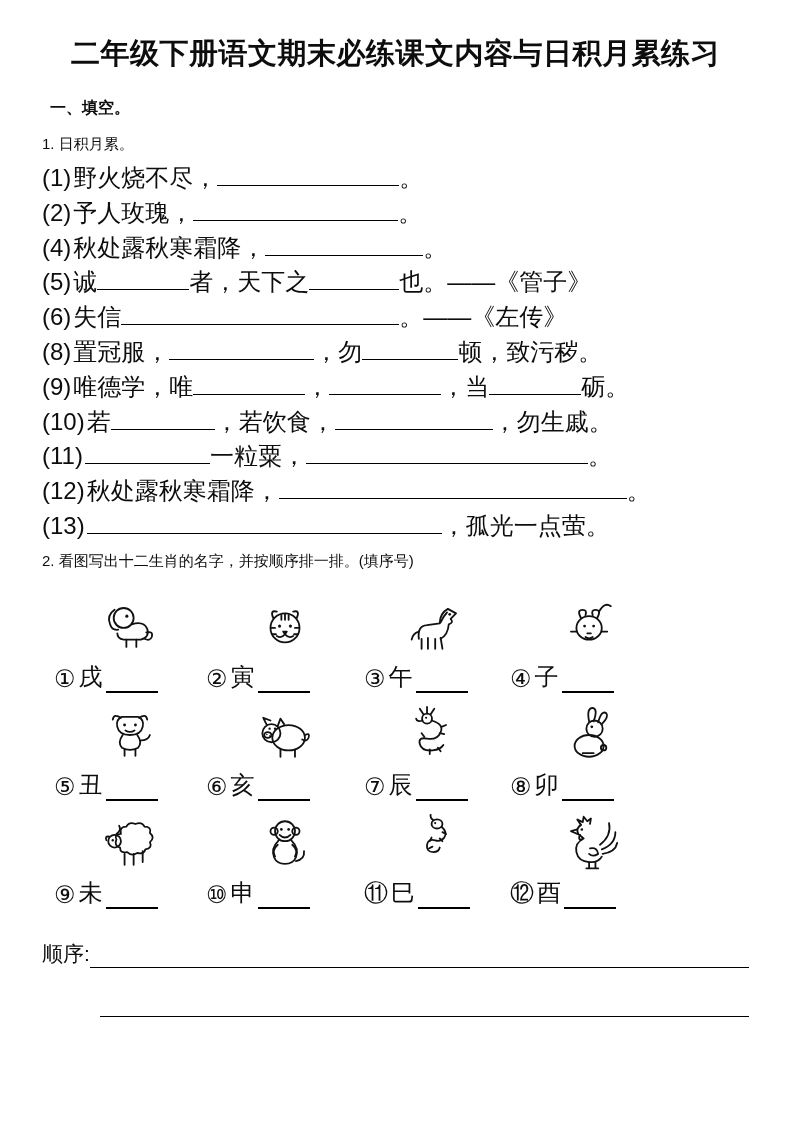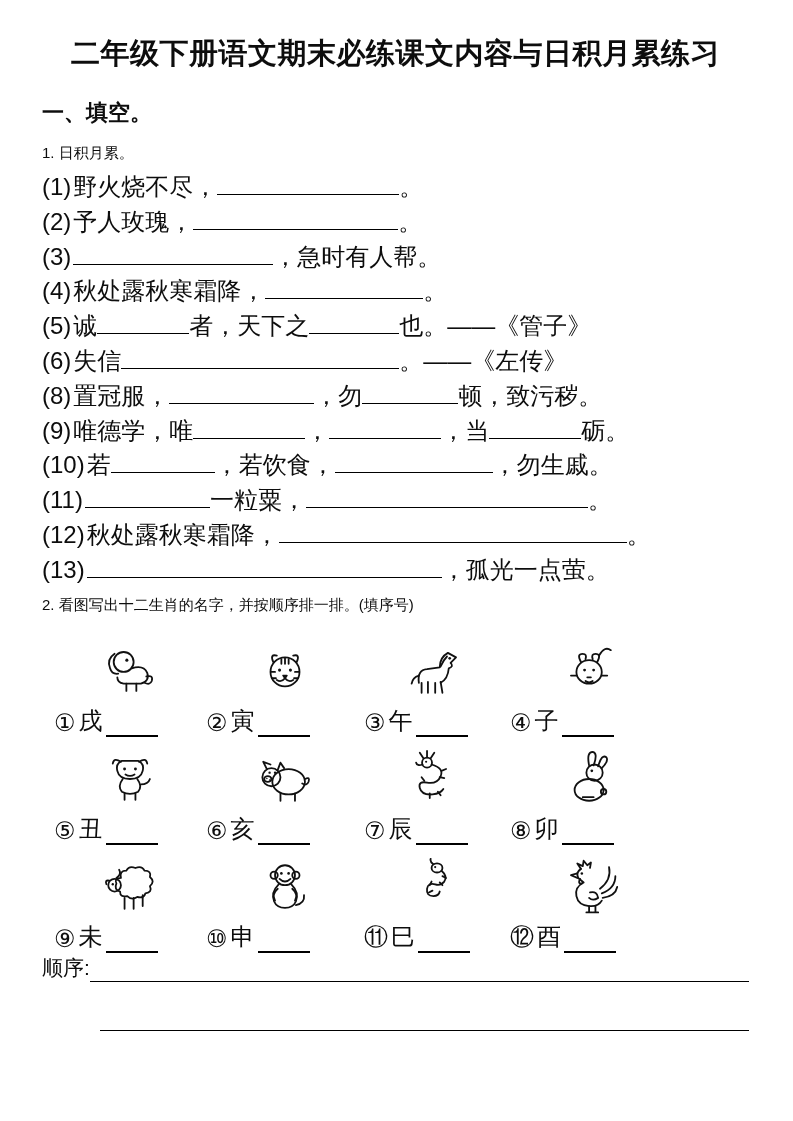--- a/index.html
+++ b/index.html
@@ -6,60 +6,59 @@
   .page{
     width:793px;min-height:1121px;box-sizing:border-box;
     padding:34px 44px 20px 42px;
     font-family:"Liberation Sans","DejaVu Sans",sans-serif;
     color:#0d0d0d;background:#ffffff;
   }
   .title{
     font-size:29px;font-weight:700;text-align:center;
     margin:0 0 24px 0;letter-spacing:.5px;white-space:nowrap;
   }
-  .section-heading{font-size:22px;font-weight:700;margin:0 0 8px 0;}
+  .section-heading{font-size:16px;font-weight:700;margin:0 0 8px 8px;}
   .q-label{font-size:15px;line-height:34px;}
   .fill-line{font-size:24px;line-height:34.8px;white-space:nowrap;}
   .fill-line .num{margin-right:2px;}
   .blank{
     display:inline-block;height:1em;
     border-bottom:1.6px solid #000;vertical-align:baseline;
   }
   #zodiac-grid{
     display:grid;grid-template-columns:152px 158px 146px 160px;
     padding-left:12px;margin-top:14px;row-gap:6px;
   }
   .zcell{height:102px;display:flex;flex-direction:column;}
   .zimg{height:64px;display:flex;align-items:flex-end;justify-content:center;}
   .zimg svg{width:58px;height:58px;}
   .zlabel{font-size:24px;display:flex;align-items:flex-end;margin-top:5px;}
   .zlabel .znum{margin-right:3px;}
   .zblank{
     display:inline-block;width:52px;height:1em;
     border-bottom:2px solid #000;margin-left:3px;
   }
-  .order-line{display:flex;align-items:flex-end;font-size:21px;}
+  .order-line{display:flex;align-items:flex-end;font-size:21px;margin-top:30px;}
   .order-line .order-label{white-space:nowrap;}
   .order-blank{flex:1;height:1.15em;border-bottom:1.7px solid #000;}
   .order-line.second{margin-top:24px;padding-left:58px;}
 </style>
 </head>
 <body>
 
 <div class="page">
   <h1 class="title">二年级下册语文期末必练课文内容与日积月累练习</h1>
 
   <h2 class="section-heading">一、填空。</h2>
 
   <div class="q-label">1. 日积月累。</div>
 
   <div id="q1-items">
       <div class="fill-line"><span class="num">(1)</span><span>野火烧不尽，</span><span class="blank" style="width: 182px;"></span><span>。</span></div>
       <div class="fill-line"><span class="num">(2)</span><span>予人玫瑰，</span><span class="blank" style="width: 205px;"></span><span>。</span></div>
-      <div class="fill-line"><span class="num">(3)</span><span class="blank" style="width: 200px;"></span><span>，急时有人帮。</span></div>
       <div class="fill-line"><span class="num">(4)</span><span>秋处露秋寒霜降，</span><span class="blank" style="width: 158px;"></span><span>。</span></div>
       <div class="fill-line"><span class="num">(5)</span><span>诚</span><span class="blank" style="width: 92px;"></span><span>者，天下之</span><span class="blank" style="width: 90px;"></span><span>也。——《管子》</span></div>
       <div class="fill-line"><span class="num">(6)</span><span>失信</span><span class="blank" style="width: 278px;"></span><span>。——《左传》</span></div>
       <div class="fill-line"><span class="num">(8)</span><span>置冠服，</span><span class="blank" style="width: 145px;"></span><span>，勿</span><span class="blank" style="width: 96px;"></span><span>顿，致污秽。</span></div>
       <div class="fill-line"><span class="num">(9)</span><span>唯德学，唯</span><span class="blank" style="width: 112px;"></span><span>，</span><span class="blank" style="width: 112px;"></span><span>，当</span><span class="blank" style="width: 92px;"></span><span>砺。</span></div>
       <div class="fill-line"><span class="num">(10)</span><span>若</span><span class="blank" style="width: 104px;"></span><span>，若饮食，</span><span class="blank" style="width: 158px;"></span><span>，勿生戚。</span></div>
       <div class="fill-line"><span class="num">(11)</span><span class="blank" style="width: 125px;"></span><span>一粒粟，</span><span class="blank" style="width: 282px;"></span><span>。</span></div>
       <div class="fill-line"><span class="num">(12)</span><span>秋处露秋寒霜降，</span><span class="blank" style="width: 348px;"></span><span>。</span></div>
       <div class="fill-line"><span class="num">(13)</span><span class="blank" style="width: 355px;"></span><span>，孤光一点萤。</span></div>
     </div>

